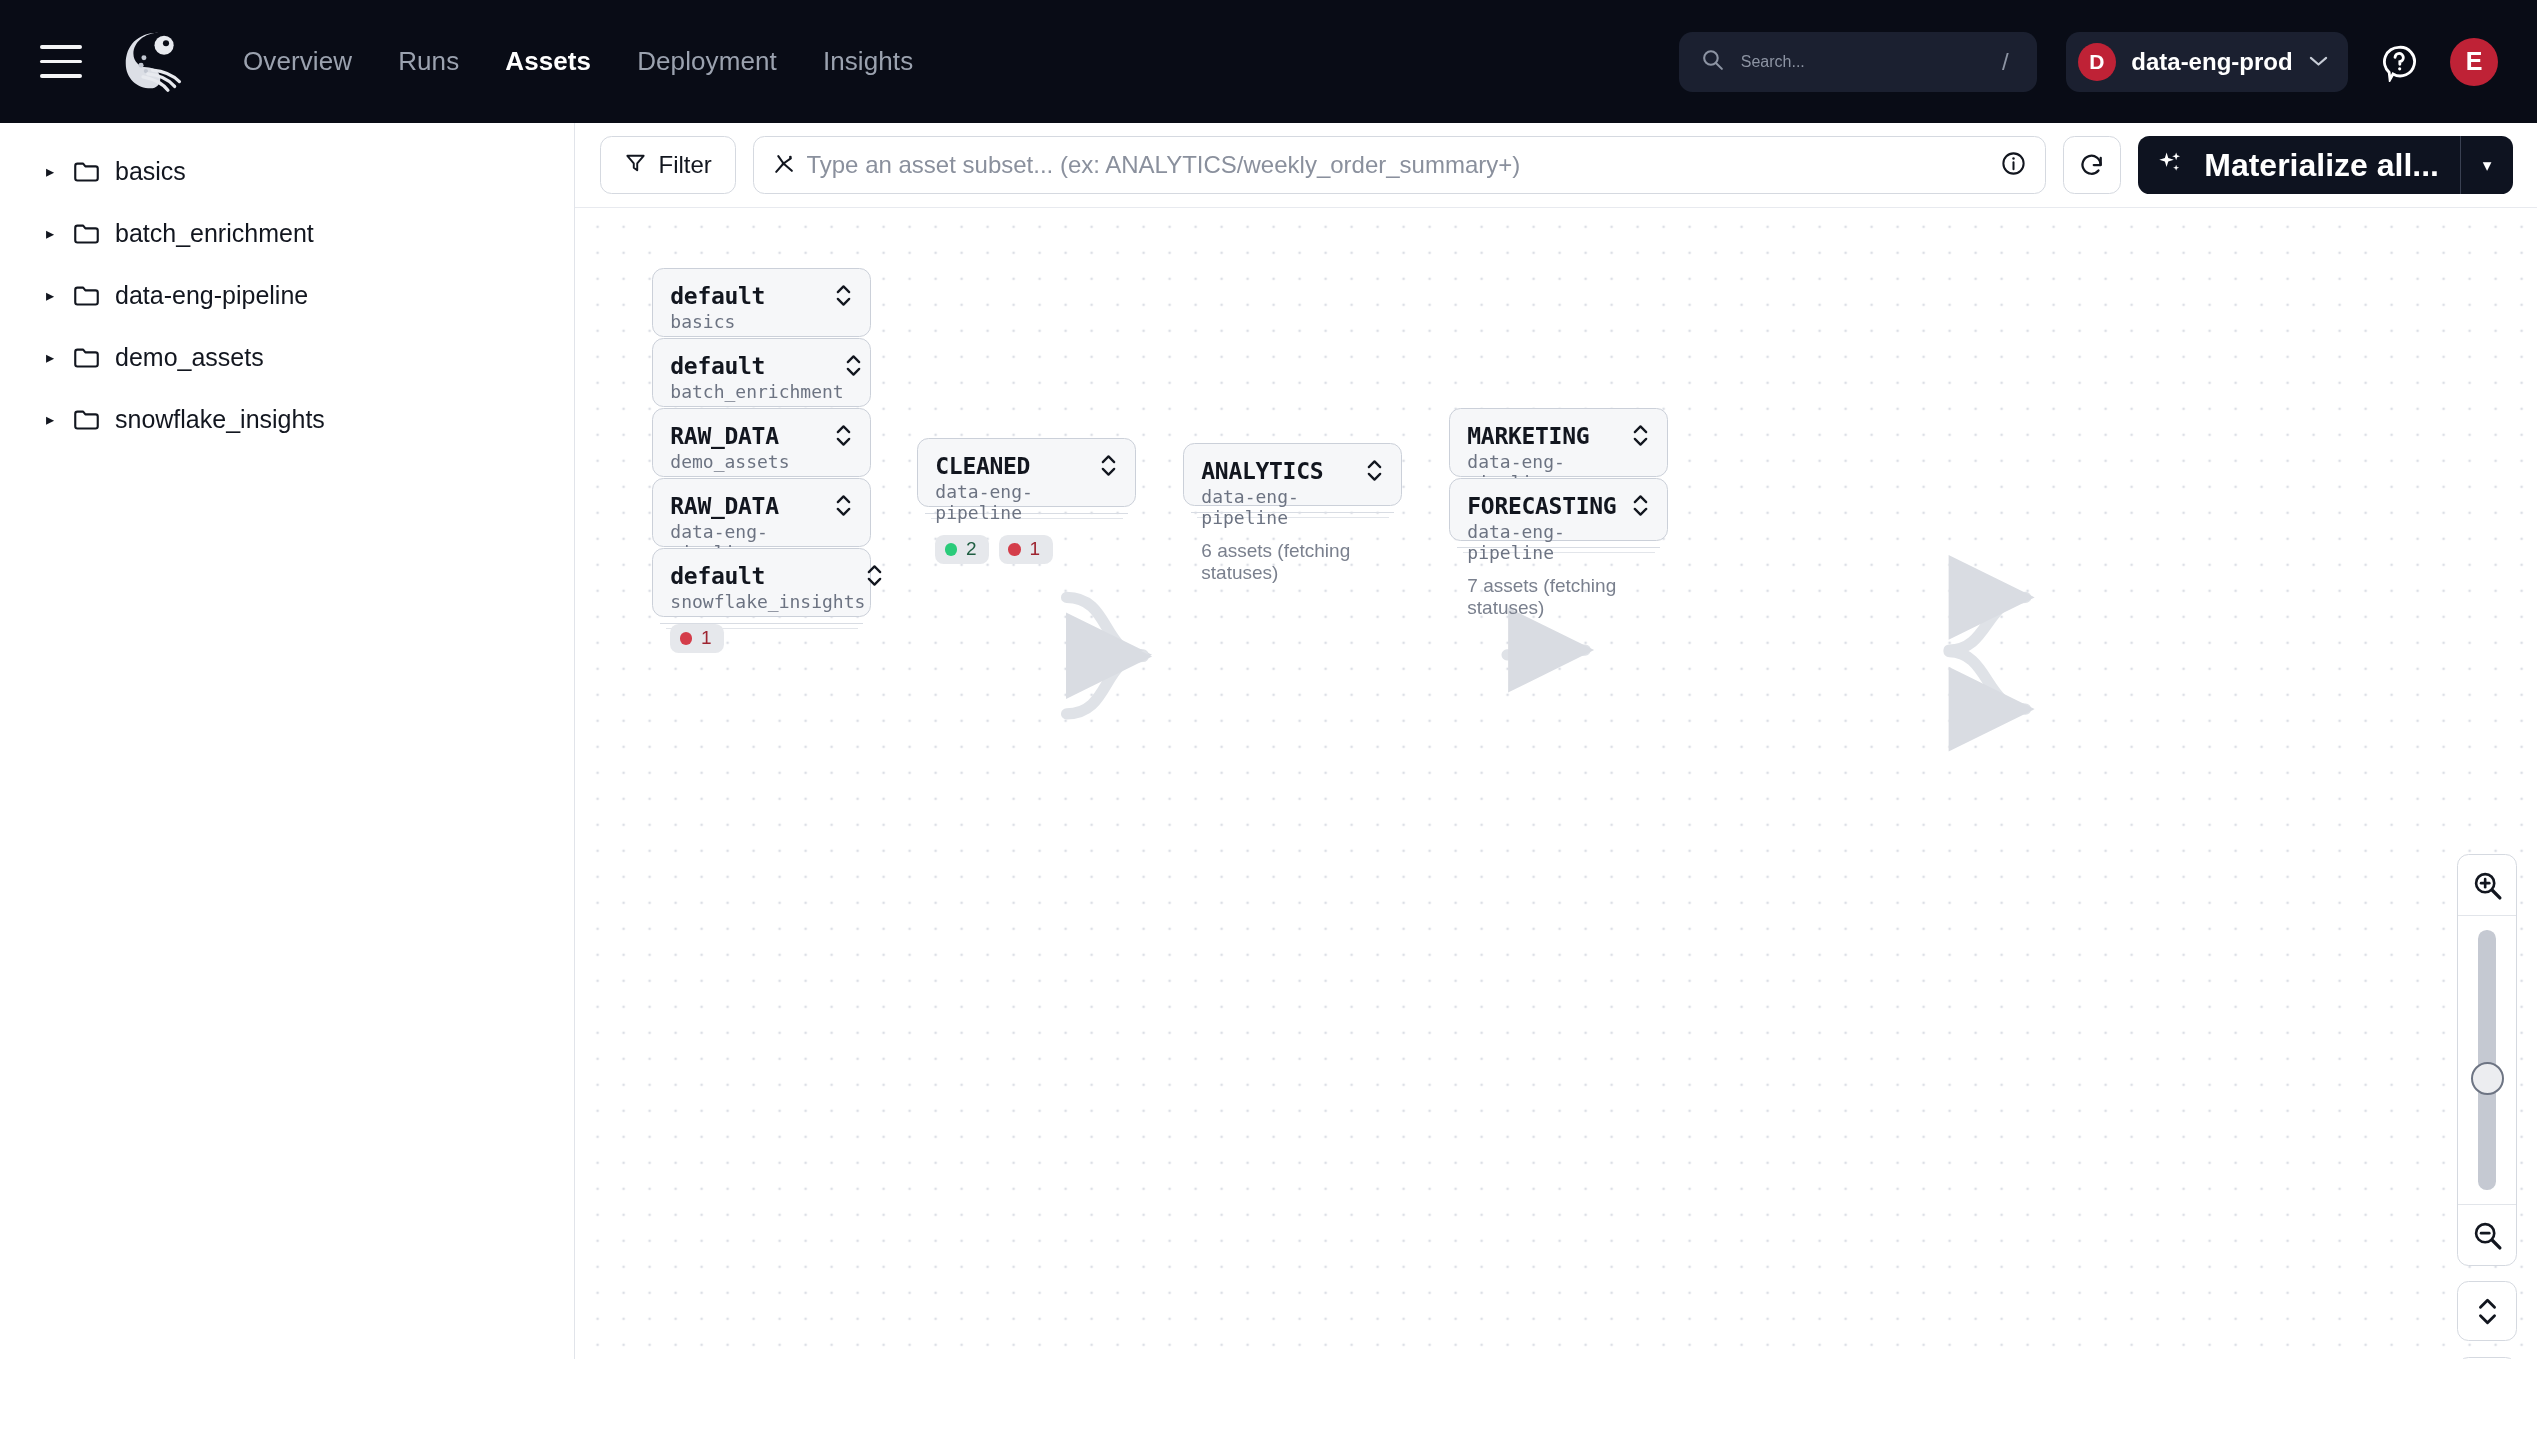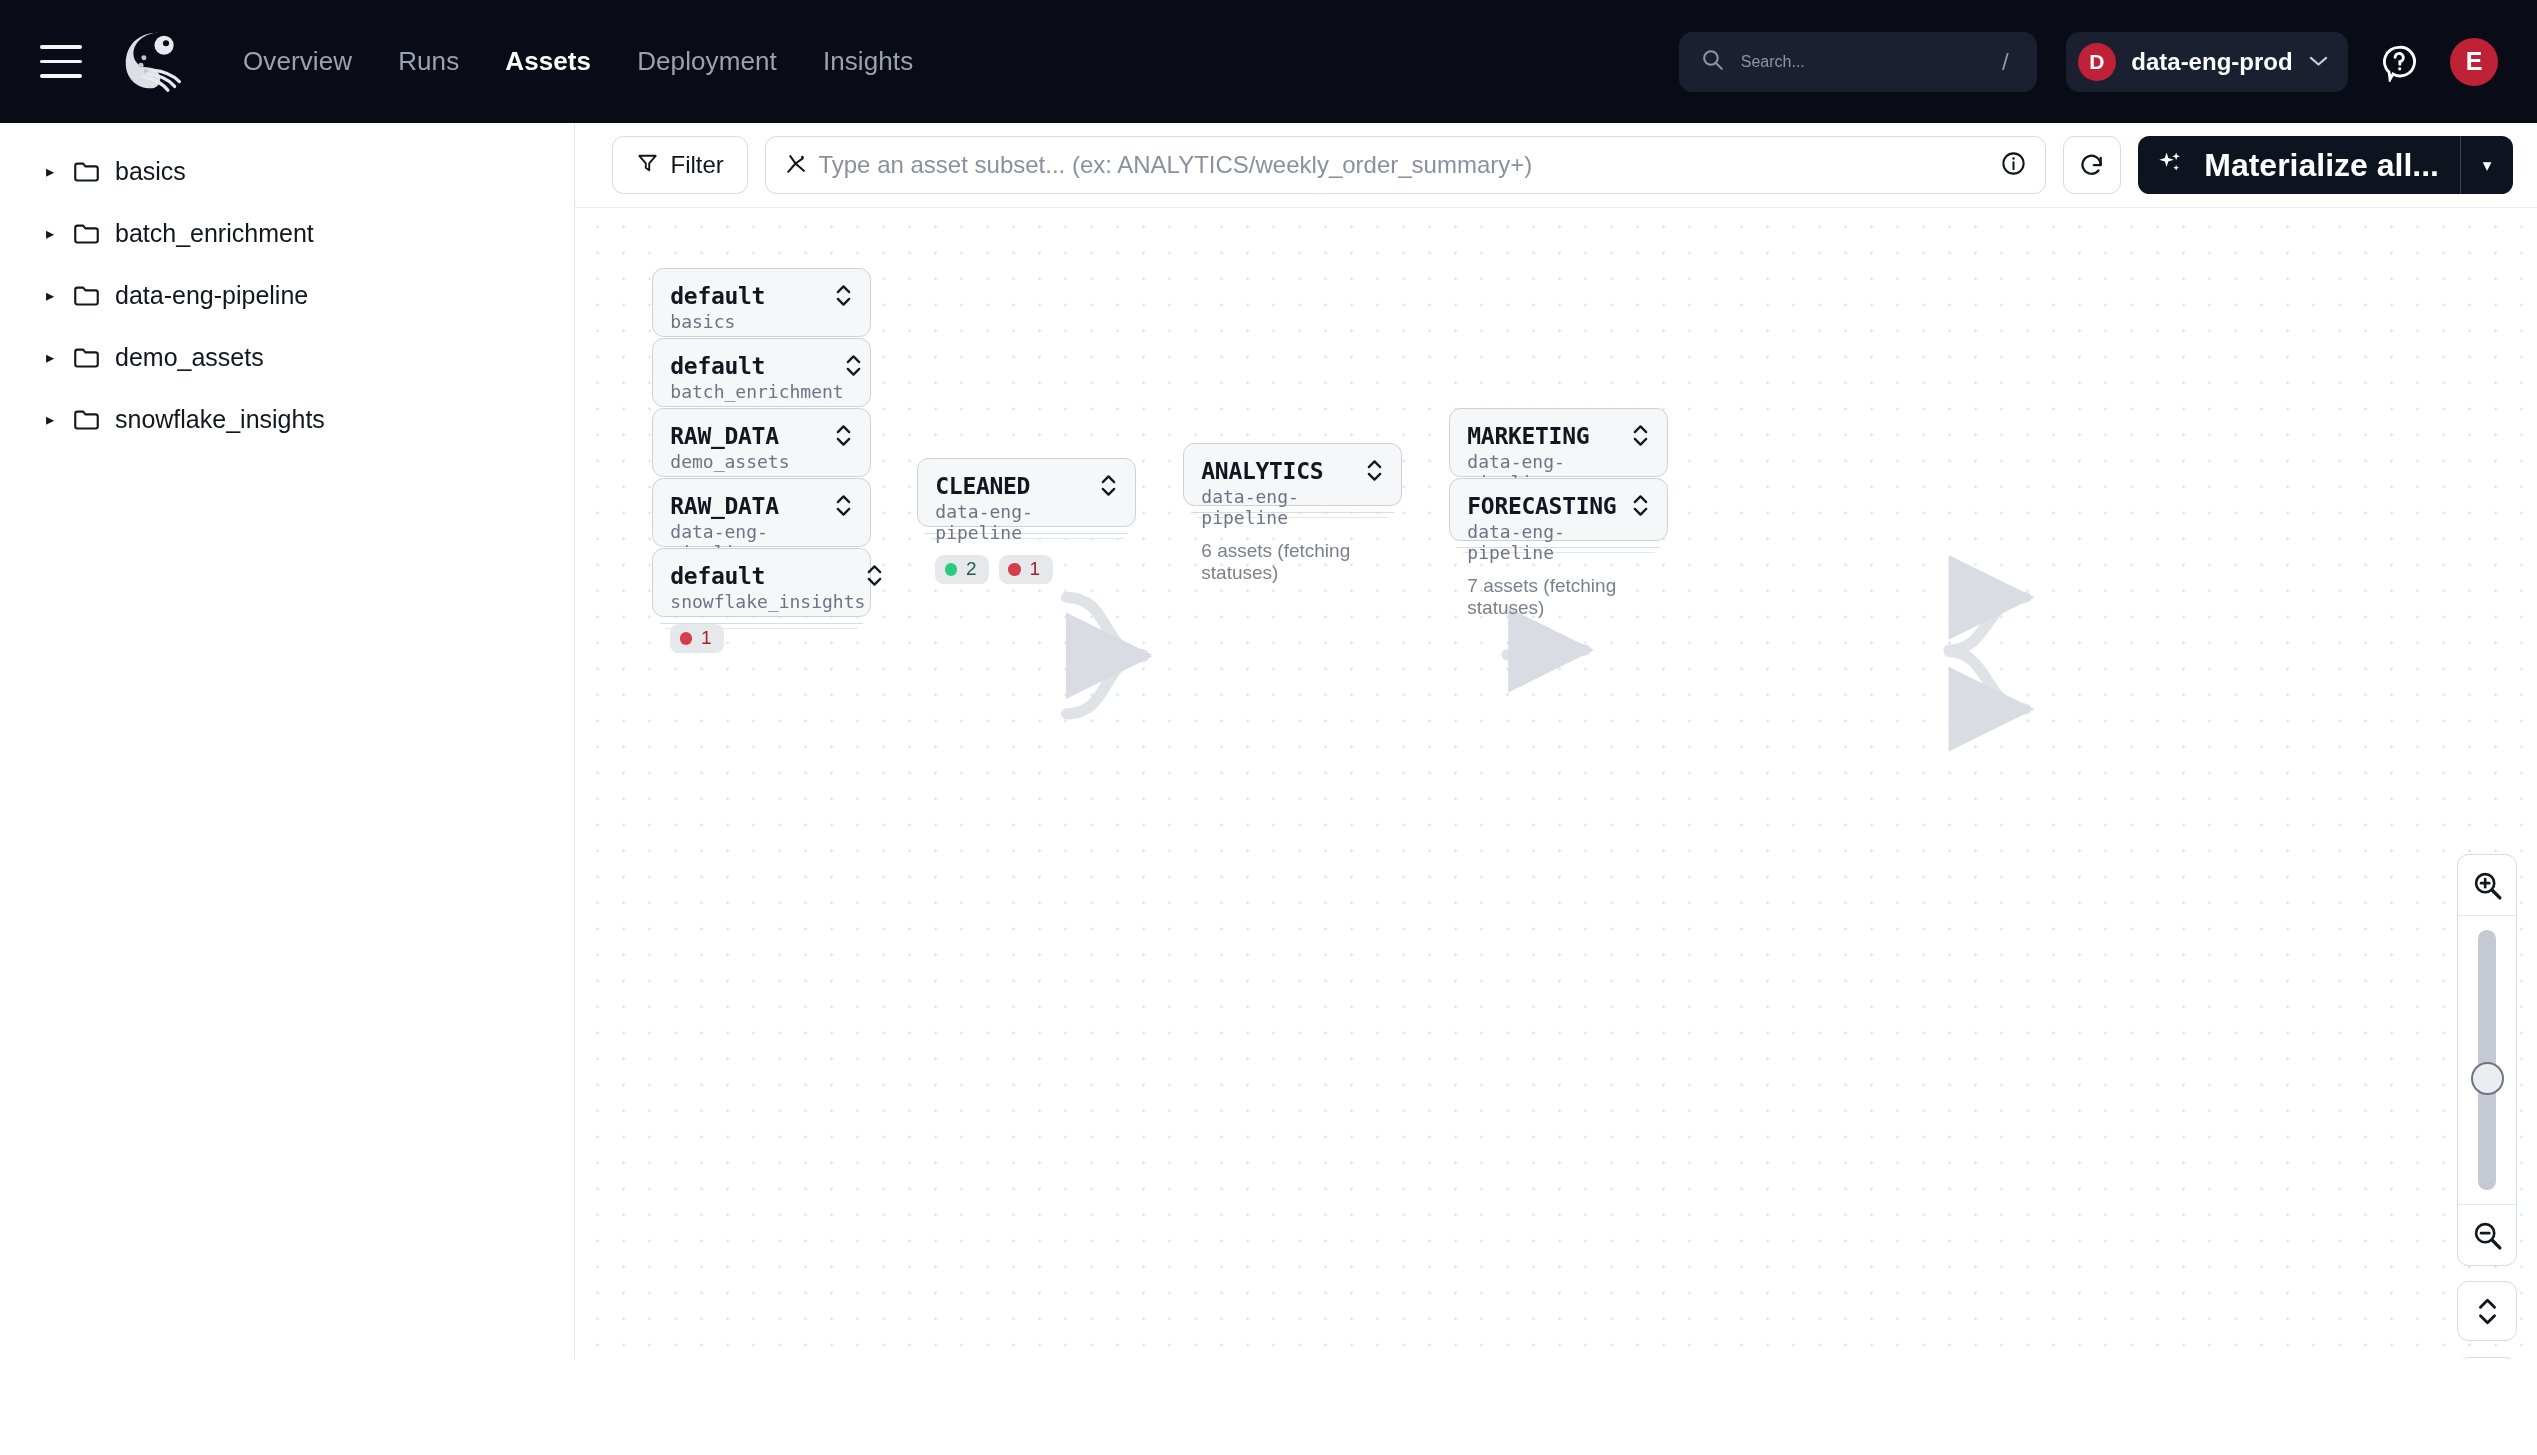--- a/index.html
+++ b/index.html
@@ -72,21 +72,21 @@
   .tree-item { height: 62px; display:flex; align-items:center; gap: 0; padding-left: 46px; cursor:pointer; }
   .tri { width: 27px; color:#12161F; font-size:16.3px; line-height:1; }
   .folder { width: 42px; display:flex; align-items:center; }
   .tree-label { font-size: 25px; color:#12161F; }
 
   
   .canvas { position:relative; flex:1; overflow:hidden; background:#fff; }
   .toolbar { height: 85px; display:flex; align-items:center; gap: 17.3px;
     padding: 0 25px; background:#fff; border-bottom:1px solid #E8EAEF; position:relative; z-index:5;}
   .filter-btn { height: 58px; border:1px solid #D5D9E0; border-radius: 11.5px; background:#fff;
-    display:flex; align-items:center; gap:11.5px; padding: 0 23px; font-size:24px; color:#12161F; cursor:pointer;margin-left:12px; }
+    display:flex; align-items:center; gap:11.5px; padding: 0 23px; font-size:24px; color:#12161F; cursor:pointer; }
   .subset-input { flex:1; height: 58px; border:1px solid #D5D9E0; border-radius: 11.5px; background:#fff;
     display:flex; align-items:center; gap:10px; padding: 0 17.3px; cursor:text; }
   .subset-input .ph { color:#8A909D; font-size:24px; flex:1; white-space:nowrap; overflow:hidden; }
   .icon-btn { width:58px; height:58px; border:1px solid #D5D9E0; border-radius:11.5px; background:#fff;
     display:flex; align-items:center; justify-content:center; cursor:pointer; }
   .materialize { height: 58px; background:#0E1320; border-radius:11.5px; display:flex; align-items:center;
     cursor:pointer; overflow:hidden; }
   .materialize .main { display:flex; align-items:center; gap:20px; padding: 0 21px 0 19px;
     color:#fff; font-size:32px; font-weight:700; height:100%; }
   .materialize .divider { width:1px; height:100%; background:#3A4152; }
@@ -447,21 +447,21 @@
             </div>
             <div class="badges">
               <div class="badge">
                 <span class="dot red"></span>
                 <span class="num red">1</span>
               </div>
             </div>
           </div>
         </div>
 
-        <div class="node" style="left:342px; top:250px; width:219px; height:69px;">
+        <div class="node" style="left:342px; top:230px; width:219px; height:69px;">
           <div class="stack1"></div>
           <div class="stack2"></div>
           <div class="card">
             <div class="card-hdr">
               <div>
                 <div class="card-title">CLEANED</div>
                 <div class="card-sub">data-eng-pipeline</div>
               </div>
               <span class="expander">
                 <svg width="19" height="25" viewBox="0 0 16 22" fill="none" stroke="#12161F" stroke-width="2" stroke-linecap="round" stroke-linejoin="round">

